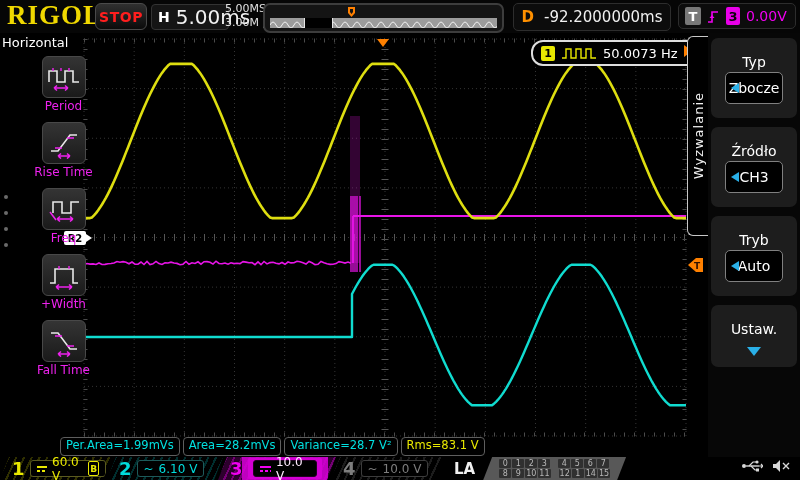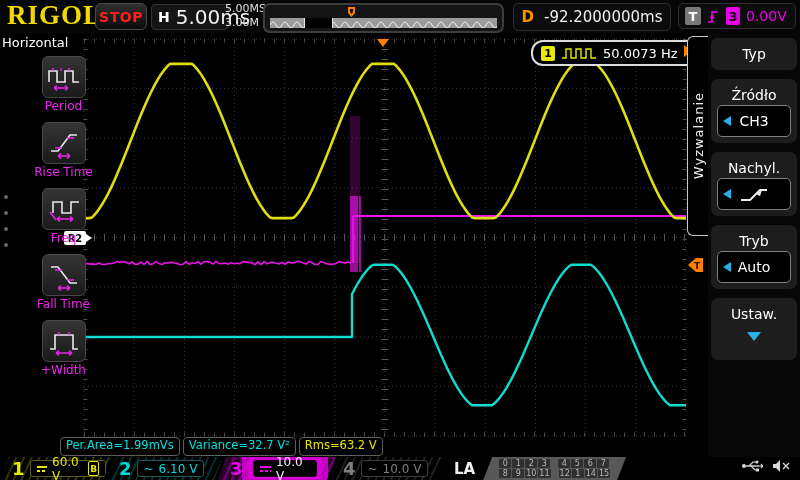--- a/index.html
+++ b/index.html
@@ -41,21 +41,21 @@
   .lm-btn{width:42px;height:40px;background:linear-gradient(#343434,#1a1a1a);border:1px solid #484848;
         border-radius:6px;display:flex;align-items:center;justify-content:center;}
   .lm-lbl{color:#ee22ee;font-size:12px;margin-top:1px;white-space:nowrap;}
   .lm-dots{position:absolute;left:4px;top:162px;display:flex;flex-direction:column;gap:12px;}
   .lm-dots i{width:4px;height:4px;border-radius:50%;background:#6a6a6a;}
   
   .rightmenu{position:absolute;left:708px;top:33px;width:92px;height:424px;background:#070707;z-index:2;padding-top:5px;box-sizing:border-box;}
   .vtab{position:absolute;left:687px;top:36px;width:20px;height:198px;border:1px solid #c8c8c8;border-right:none;
         border-radius:6px 0 0 6px;background:#000;display:flex;align-items:center;justify-content:center;z-index:2;}
   .vtab span{writing-mode:vertical-rl;transform:rotate(180deg);color:#f2f2f2;font-size:13px;letter-spacing:1px;}
-  .rm-group{width:86px;margin:0 auto 9px auto;background:#1d1d1d;border-radius:7px;padding:6px;box-sizing:border-box;}
+  .rm-group{width:86px;margin:0 auto 9px auto;background:#1d1d1d;border-radius:7px;padding:14px;box-sizing:border-box;}
   .rm-label{color:#fff;font-size:14px;text-align:center;height:20px;line-height:20px;}
   .rm-btn{background:#000;border:1px solid #808080;border-radius:5px;height:30px;position:relative;
         display:flex;align-items:center;justify-content:center;color:#fff;font-size:14px;}
   .arrow-left{position:absolute;left:5px;top:50%;margin-top:-5px;width:0;height:0;
         border-top:5px solid transparent;border-bottom:5px solid transparent;border-right:8px solid #2ab0e8;}
   .rm-tall{height:62px;position:relative;}
   .rm-tall .rm-label{}
   .arrow-down{width:0;height:0;margin:8px auto 0 auto;
         border-left:7px solid transparent;border-right:7px solid transparent;border-top:9px solid #2ab0e8;}
   
@@ -238,89 +238,84 @@
         <path d="M3,19 l6,8" stroke="#ee22ee" stroke-width="1.6"></path>
         <path d="M10,26 h16 M10,26 l3,-2.5 M10,26 l3,2.5 M26,26 l-3,-2.5 M26,26 l-3,2.5" fill="none" stroke="#ee22ee" stroke-width="1.6"></path>
       </svg>
         </div>
       <div class="lm-lbl">Freq</div>
     </div>
 
     <div class="lm-item">
       <div class="lm-btn">
           <svg width="34" height="32" viewBox="0 0 34 32">
+        <path d="M3,24 h5 v-14 h18 v14 h5" fill="none" stroke="#e8e8e8" stroke-width="1.6"></path>
+        <path d="M12,10 v-3 M22,10 v-3" stroke="#ee22ee" stroke-width="1.4"></path>
+        <path d="M9,28 h16 M9,28 l3,-2.5 M9,28 l3,2.5 M25,28 l-3,-2.5 M25,28 l-3,2.5" fill="none" stroke="#ee22ee" stroke-width="1.6"></path>
+      </svg>
+        </div>
+      <div class="lm-lbl">+Width</div>
+    </div>
+
+    <div class="lm-item">
+      <div class="lm-btn">
+          <svg width="34" height="32" viewBox="0 0 34 32">
         <path d="M4,8 h7 l12,16 h7" fill="none" stroke="#e8e8e8" stroke-width="1.6"></path>
         <path d="M8,11 h7 M20,21 h7" stroke="#ee22ee" stroke-width="1.3"></path>
         <path d="M11,29 h12 M11,29 l3,-2.5 M11,29 l3,2.5 M23,29 l-3,-2.5 M23,29 l-3,2.5" fill="none" stroke="#ee22ee" stroke-width="1.6"></path>
       </svg>
         </div>
       <div class="lm-lbl">Fall Time</div>
-    </div>
-
-    <div class="lm-item">
-      <div class="lm-btn">
-          <svg width="34" height="32" viewBox="0 0 34 32">
-        <path d="M3,24 h5 v-14 h18 v14 h5" fill="none" stroke="#e8e8e8" stroke-width="1.6"></path>
-        <path d="M12,10 v-3 M22,10 v-3" stroke="#ee22ee" stroke-width="1.4"></path>
-        <path d="M9,28 h16 M9,28 l3,-2.5 M9,28 l3,2.5 M25,28 l-3,-2.5 M25,28 l-3,2.5" fill="none" stroke="#ee22ee" stroke-width="1.6"></path>
-      </svg>
-        </div>
-      <div class="lm-lbl">+Width</div>
     </div>
 
 
     <div class="lm-dots">
         <i></i>
         <i></i>
         <i></i>
         <i></i>
       </div>
   </div>
 
   <div class="vtab">
       <span>Wyzwalanie</span>
     </div>
   <div class="rightmenu">
     <div class="rm-group">
       <div class="rm-label">Typ</div>
+      <div class="rm-btn">
+        <span class="arrow-left"></span>
+        <span>Zbocze</span>
+      </div>
     </div>
     <div class="rm-group">
       <div class="rm-label">Źródło</div>
       <div class="rm-btn">
         <span class="arrow-left"></span>
         <span>CH3</span>
       </div>
     </div>
     <div class="rm-group">
-      <div class="rm-label">Nachyl.</div>
-      <div class="rm-btn">
-        <span class="arrow-left"></span>
-        <svg width="34" height="20" viewBox="0 0 34 20">
-          <path d="M4,16 h9 l10,-10 h7" fill="none" stroke="#f0f0f0" stroke-width="1.8"></path>
-          <path d="M19,10 l6,-4 l-2,6 Z" fill="#f0f0f0"></path>
-        </svg>
-      </div>
-    </div>
-    <div class="rm-group">
       <div class="rm-label">Tryb</div>
       <div class="rm-btn">
         <span class="arrow-left"></span>
         <span>Auto</span>
       </div>
     </div>
     <div class="rm-group rm-tall">
       <div class="rm-label">Ustaw.</div>
       <div class="arrow-down"></div>
     </div>
   </div>
 
   <div class="measurebar">
     <div class="mbox m-cyan">Per.Area=1.99mVs</div>
-    <div class="mbox m-cyan">Variance=32.7 V²</div>
-    <div class="mbox m-yellow">Rms=63.2 V</div>
+    <div class="mbox m-cyan">Area=28.2mVs</div>
+    <div class="mbox m-cyan">Variance=28.7 V²</div>
+    <div class="mbox m-yellow">Rms=83.1 V</div>
   </div>
 
   <div class="chanbar">
     <div class="chb hatch1" style="width:112px">
       <span class="num" style="color:#e8e800">1</span>
       <span class="vbox" style="color:#e8e800;border-color:#5a5a20">
         <span class="dcicon">
             <span class="l1"></span>
             <span class="l2"></span>
           </span>

